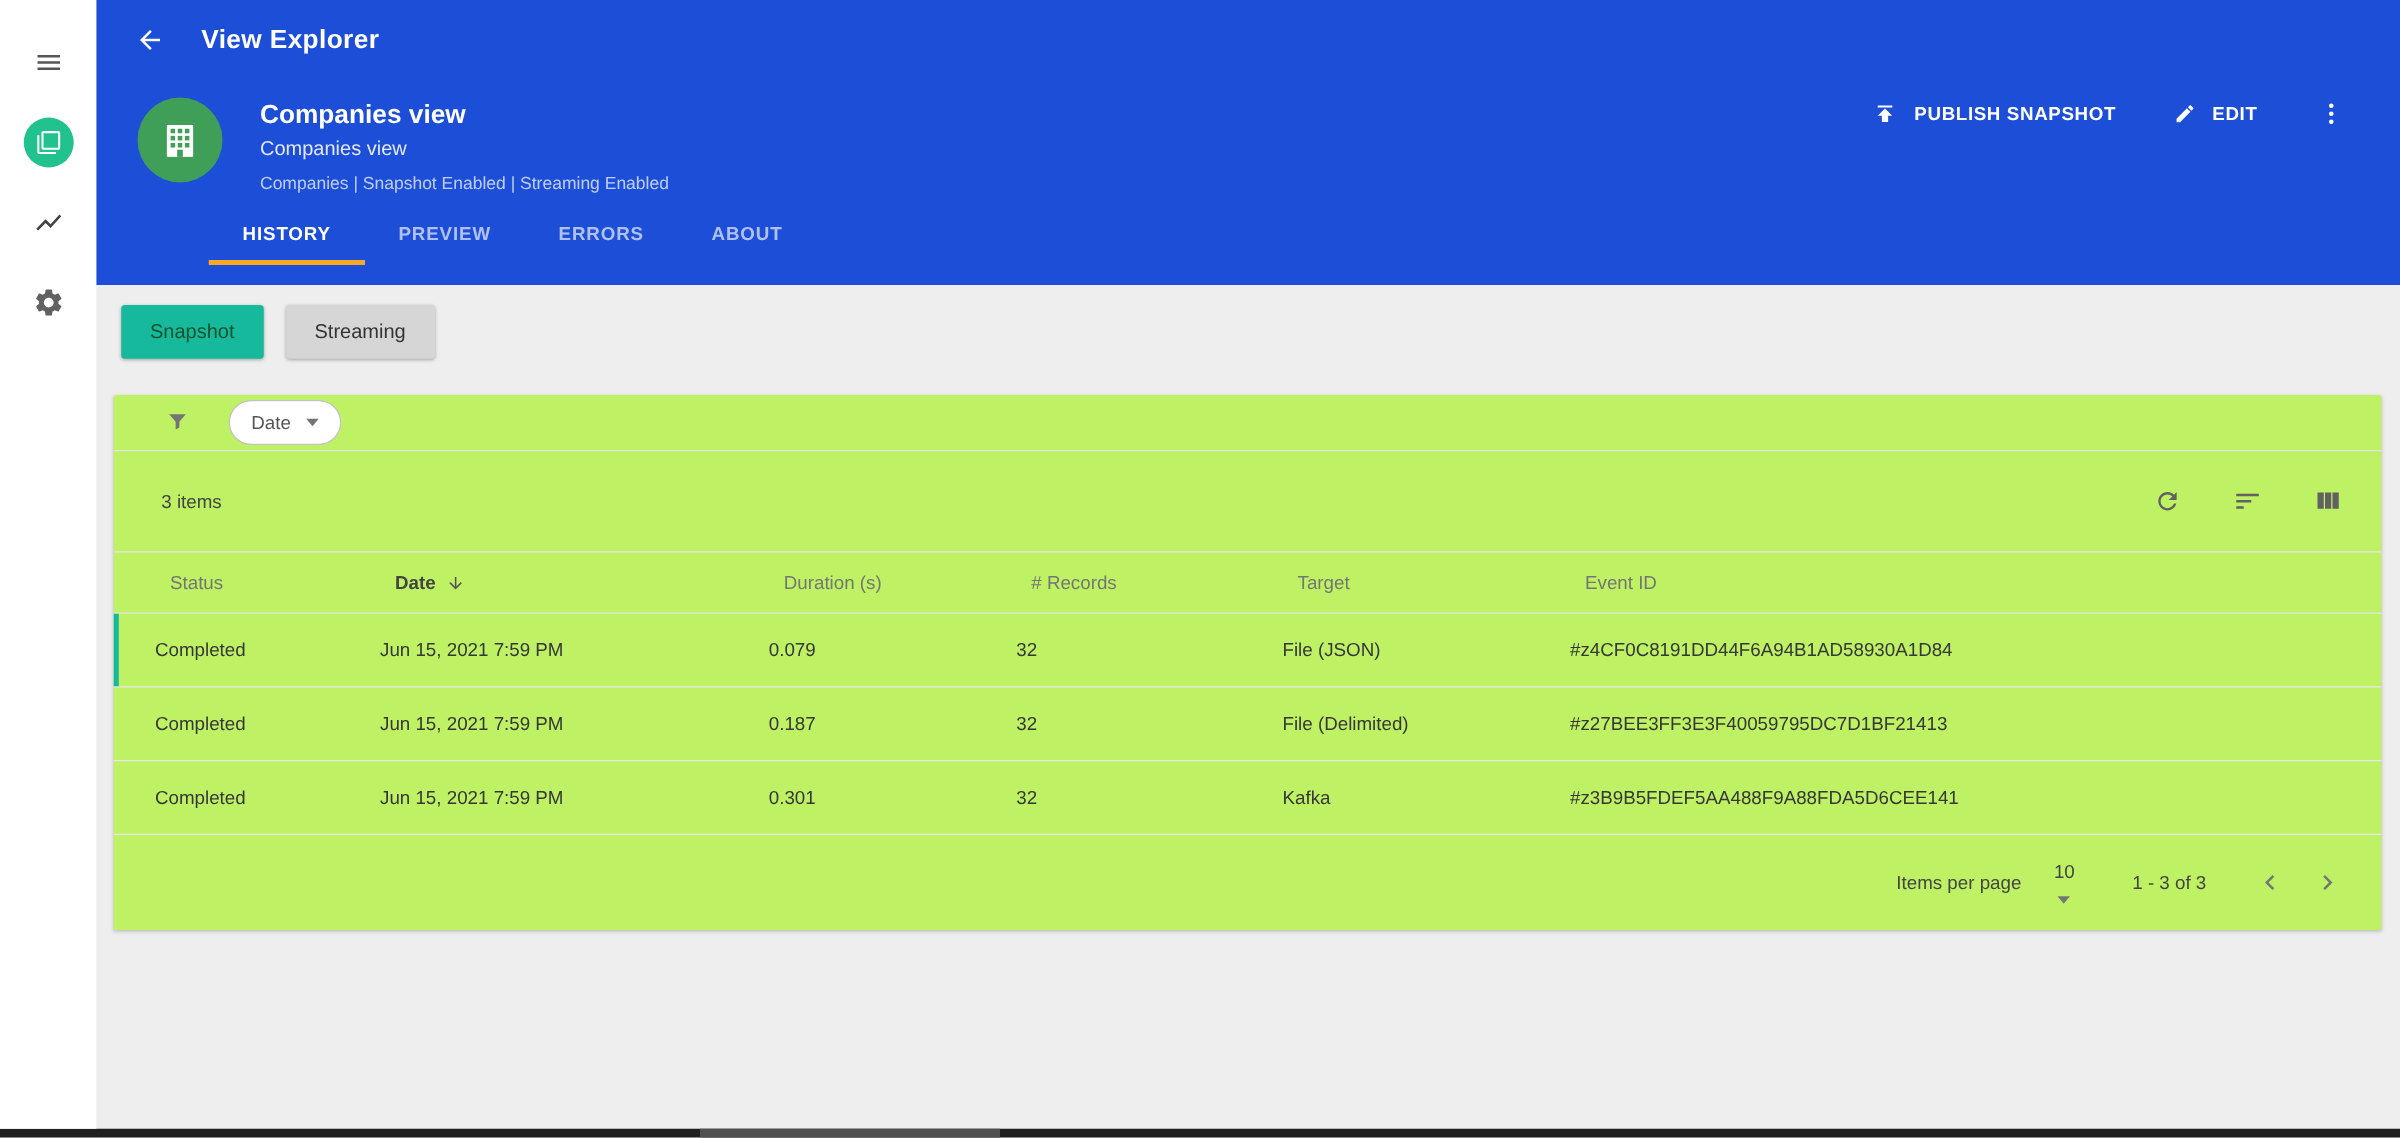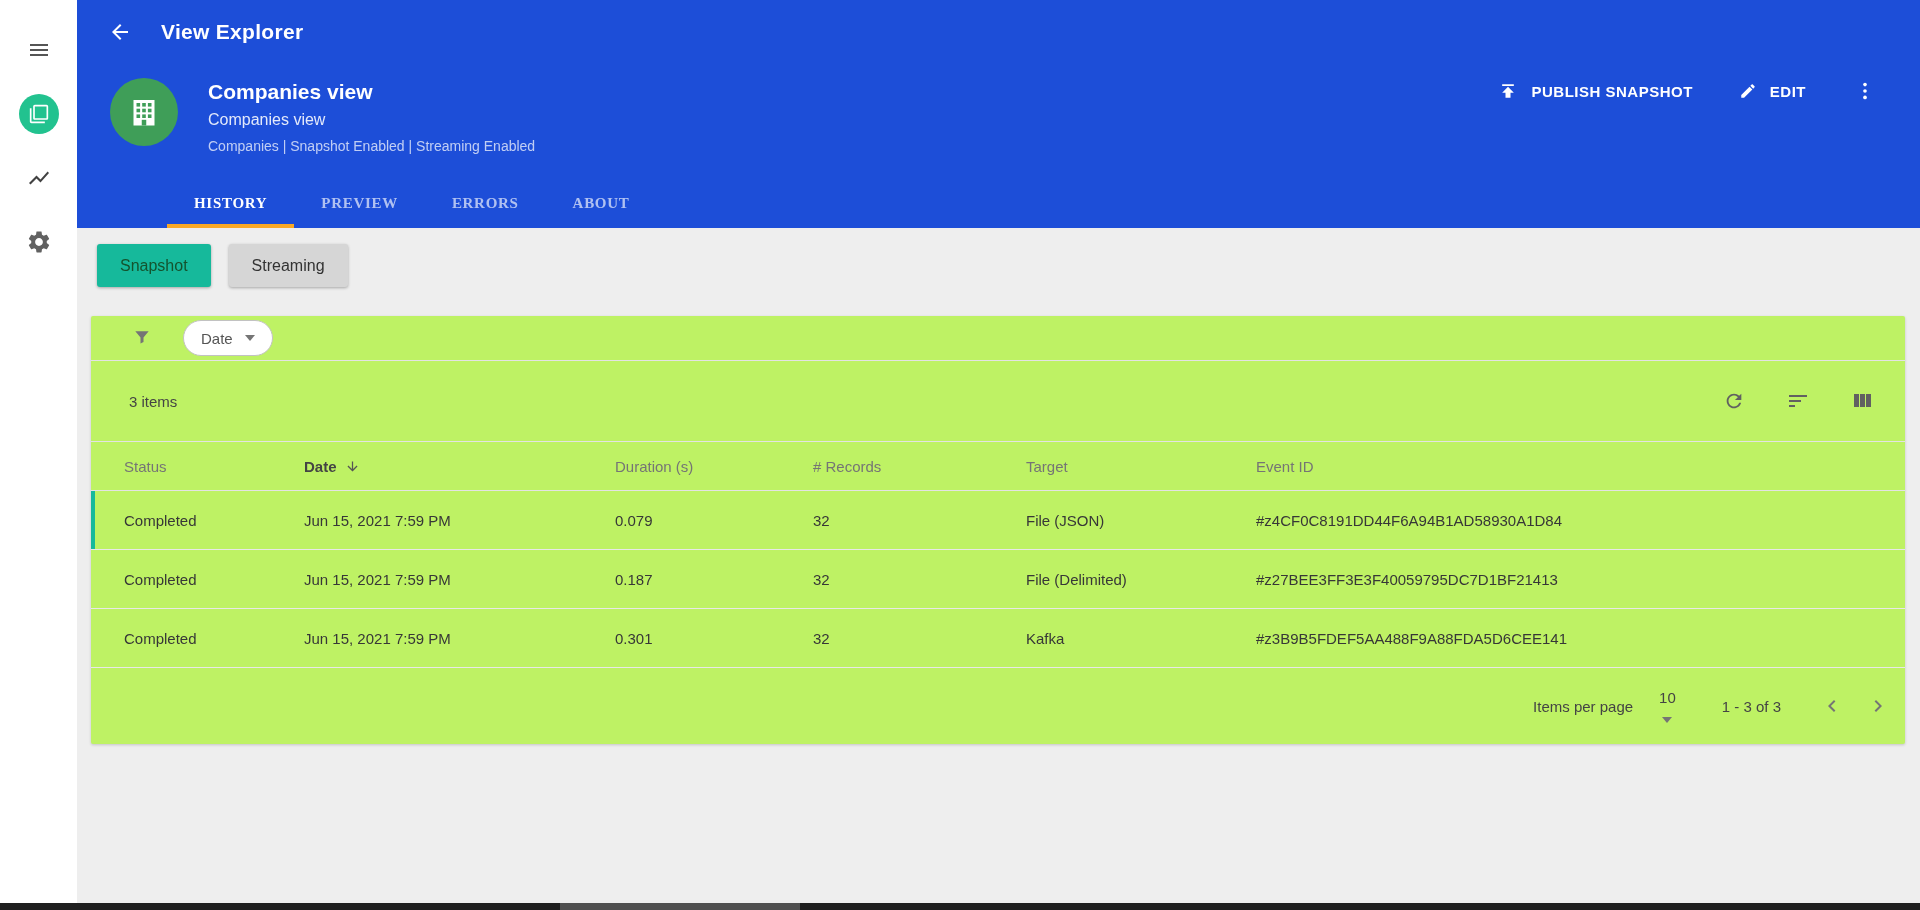--- a/index.html
+++ b/index.html
@@ -28,21 +28,21 @@
   .header-text { margin-left:30px; padding-top:2px; }
   .view-title { font-size:21px; font-weight:bold; }
   .view-subtitle { font-size:16px; color:rgba(255,255,255,0.88); margin-top:7px; }
   .view-meta { font-size:14px; color:rgba(255,255,255,0.72); margin-top:9px; }
 
   .header-actions { position:absolute; top:78px; right:42px; display:flex; align-items:center; gap:46px; }
   .action-btn { display:flex; align-items:center; gap:13px; font-size:15px; font-weight:bold;
                 letter-spacing:0.5px; cursor:pointer; white-space:nowrap; }
   .kebab-btn { width:26px; height:26px; display:flex; align-items:center; justify-content:center; cursor:pointer; }
 
-  .tabs { position:absolute; bottom:0; left:90px; display:flex;font-family:Liberation Serif, serif; }
+  .tabs { position:absolute; bottom:16px; left:90px; display:flex; }
   .tab { padding:15px 27px 12px 27px; font-size:15px; letter-spacing:0.7px; font-weight:bold;
          color:rgba(255,255,255,0.65); border-bottom:4px solid transparent; cursor:pointer; }
   .tab.active { color:#ffffff; border-bottom-color:#f9a825; }
 
   
   .content { flex:1; padding:16px 15px 0 14px; overflow:hidden; }
   .toggles { display:flex; gap:18px; margin-left:6px; }
   .toggle-btn { height:43px; padding:0 23px; font-size:16px; border:none; border-radius:3px;
                 display:flex; align-items:center; box-shadow:0 1px 3px rgba(0,0,0,0.3);
                 cursor:pointer; font-family:inherit; }
@@ -62,28 +62,28 @@
 
   .count-row { height:81px; display:flex; align-items:center; padding:0 30px 0 38px;
                border-bottom:1px solid #e3e3e3; }
   .count-label { font-size:15px; color:#444; }
   .count-actions { margin-left:auto; display:flex; align-items:center; gap:38px; }
   .tool-icon { width:26px; height:26px; display:flex; align-items:center; justify-content:center; cursor:pointer; }
 
   .grid-row { display:grid; grid-template-columns:180px 311px 198px 213px 230px 1fr;
               padding-left:33px; align-items:center; }
   .table-header { height:49px; color:#757575; font-size:15px; border-bottom:1px solid #e3e3e3; }
-  .th { display:flex; align-items:center; gap:8px; cursor:pointer; }
+  .th { display:flex; align-items:center; gap:8px; cursor:pointer;margin-left:12px; }
   .table-row { height:59px; font-size:15px; color:#373737; border-bottom:1px solid #e8e8e8;
                position:relative; cursor:pointer; }
   .table-row.accented::before { content:""; position:absolute; left:0; top:0; bottom:0; width:4px;
                                 background:#16b99b; }
 
   .pagination { height:76px; display:flex; align-items:center; justify-content:flex-end;
-                padding-right:14px; color:#444; font-size:15px;text-align:right; }
+                padding-right:30px; color:#444; font-size:15px;text-align:right; }
   .per-page-select { display:flex; align-items:center; gap:11px; margin-left:26px; cursor:pointer;flex-direction:column; }
   .range-label { margin-left:46px; }
   .page-chevron { width:26px; height:26px; display:flex; align-items:center; justify-content:center; cursor:pointer; }
   .chev-prev { margin-left:38px; }
   .chev-next { margin-left:20px; }
 
   
   .bottom-strip { position:absolute; left:0; bottom:0; width:1920px; height:7px; background:#1f1f1f; }
   .bottom-strip .seg { position:absolute; left:560px; top:0; width:240px; height:7px; background:#4f4f4f; }
 </style>

